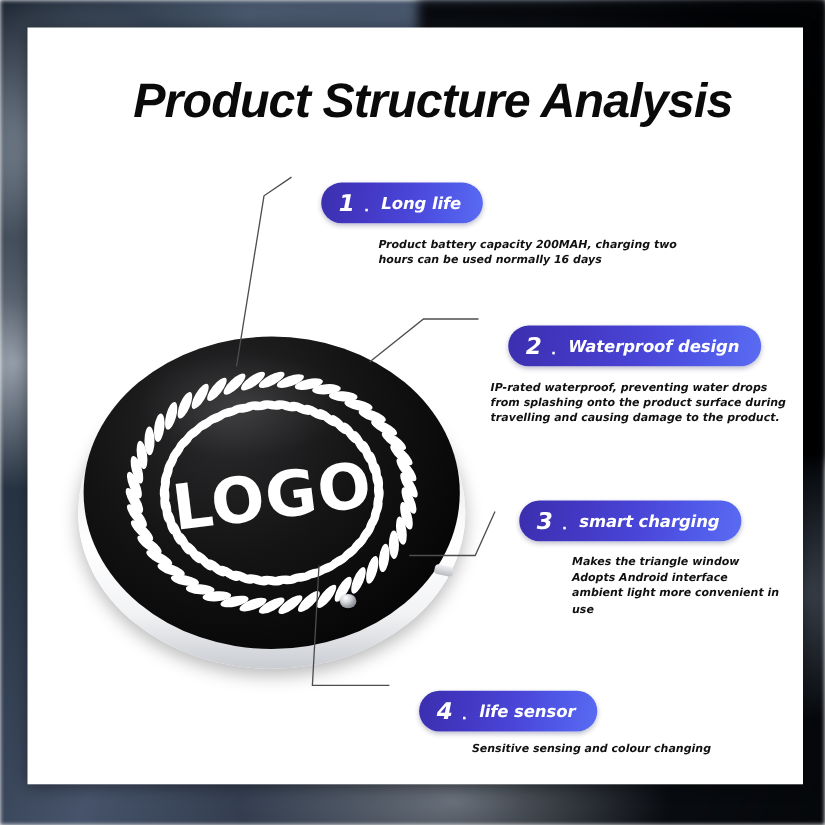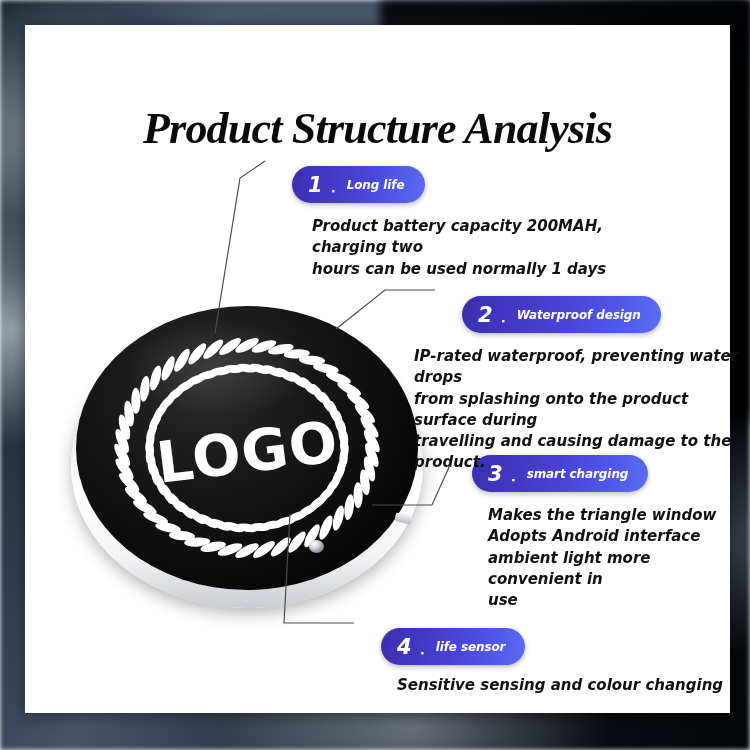--- a/index.html
+++ b/index.html
@@ -36,28 +36,27 @@
   
   #card {
     position:absolute;
     left:25px; top:25px; width:705px; height:688px;
     background:#ffffff;
     box-shadow:0 2px 14px rgba(0,0,0,0.45);
   }
 
   
   #page-title {
-    position:absolute; left:0; top:42px; width:100%;
+    position:absolute; left:16px; top:42px; width:100%;
     text-align:center;
     font-size:44px; font-weight:700; font-style:italic;
     letter-spacing:-0.8px;
     color:#0a0a0a;
     white-space:nowrap;
-    font-family:Liberation Serif, serif;
-    margin-top:36px;
+    font-family:Liberation Sans, sans-serif;
   }
 
   
   #art { position:absolute; left:0; top:0; width:750px; height:750px; pointer-events:none; }
 
   
   .badge {
     position:absolute;
     display:flex; align-items:center;
     height:37px;
@@ -74,38 +73,39 @@
     font-family:"DejaVu Sans", sans-serif;
   }
   .badge-sep {
     color:#ffffff;
     font-size:15px; font-weight:700;
     margin-right:6px;
     position:relative; top:3px;
   }
   .badge-label {
     color:#ffffff;
-    font-size:12px; font-weight:700; font-style:italic;
+    font-size:15px; font-weight:700; font-style:italic;
     letter-spacing:-0.1px;
     font-family:"DejaVu Sans", sans-serif;
   }
 
   #badge-1 { left:267px; top:141px; }
   #badge-2 { left:437px; top:271px; }
   #badge-3 { left:447px; top:430px; }
   #badge-4 { left:356px; top:603px; }
 
   
   .desc {
     position:absolute;
     color:#111111;
-    font-size:15px;
+    font-size:10px;
     font-weight:700; font-style:italic;
     line-height:1.42;
     font-family:"DejaVu Sans", sans-serif;
+    margin-left:32px;
   }
   #desc-1 { left:287px; top:191px; width:350px; }
   #desc-2 { left:389px; top:321px; width:330px; }
   #desc-3 { left:463px; top:480px; width:248px; }
   #desc-4 { left:372px; top:650px; width:330px; }
   .desc .line { display:block; }
 
   
   #product {
     position:absolute;
@@ -294,21 +294,21 @@
   </div>
 
   <div class="badge" id="badge-4">
     <span class="badge-num">4</span>
     <span class="badge-sep">．</span>
     <span class="badge-label">life sensor</span>
   </div>
 
   <div class="desc" id="desc-1">
       <span class="line">Product battery capacity 200MAH, charging two</span>
-      <span class="line">hours can be used normally 1 days</span>
+      <span class="line">hours can be used normally 16 days</span>
     </div>
   <div class="desc" id="desc-2">
       <span class="line">IP-rated waterproof, preventing water drops</span>
       <span class="line">from splashing onto the product surface during</span>
       <span class="line">travelling and causing damage to the product.</span>
     </div>
   <div class="desc" id="desc-3">
       <span class="line">Makes the triangle window</span>
       <span class="line">Adopts Android interface</span>
       <span class="line">ambient light more convenient in</span>

